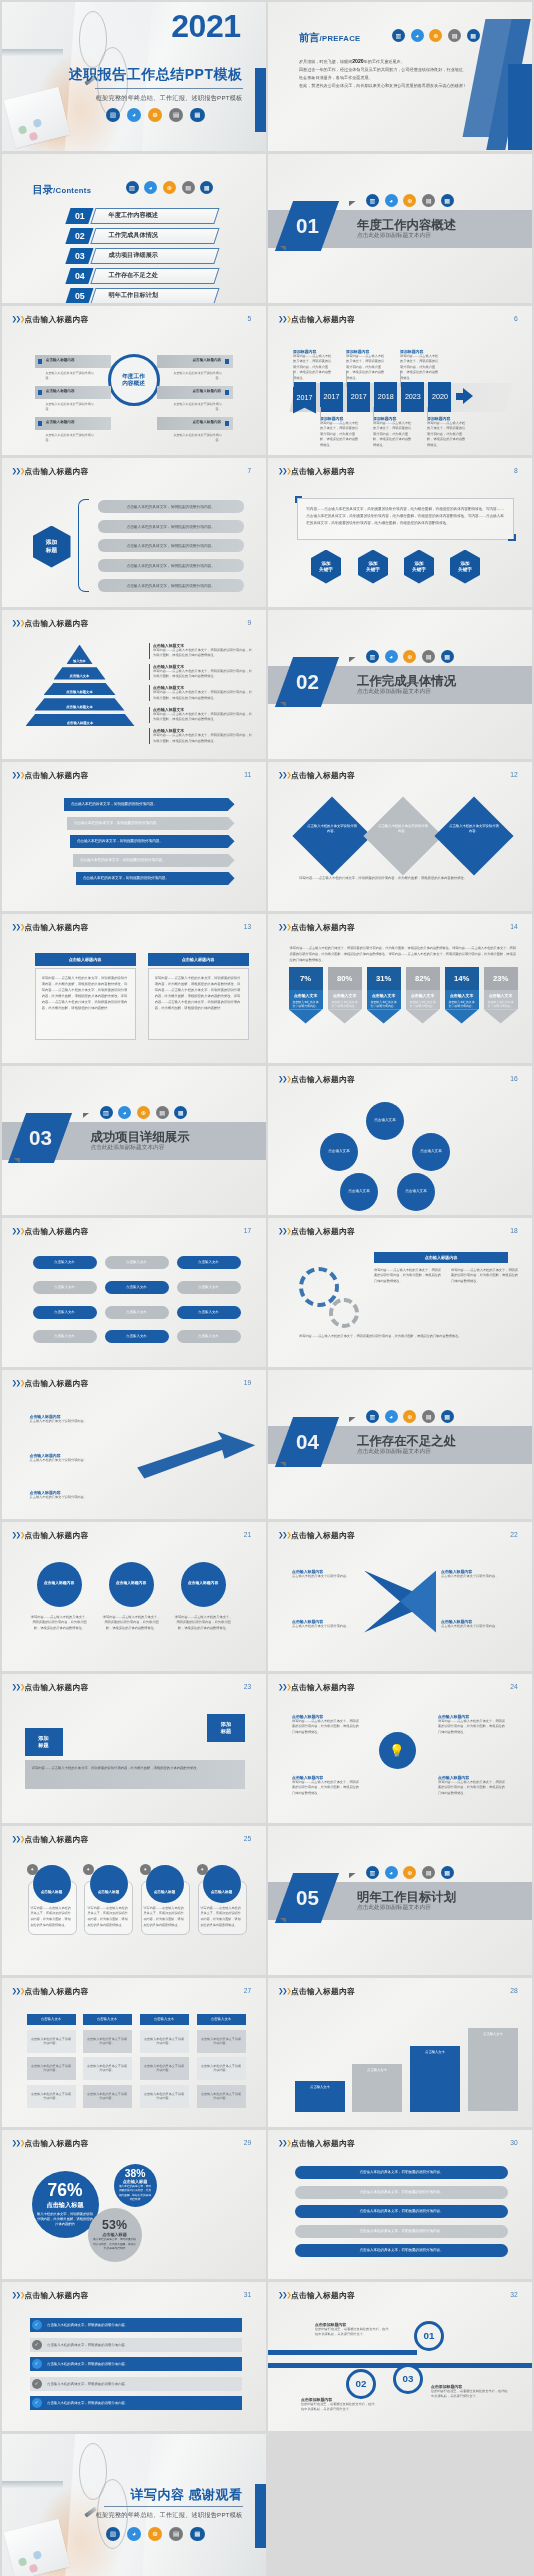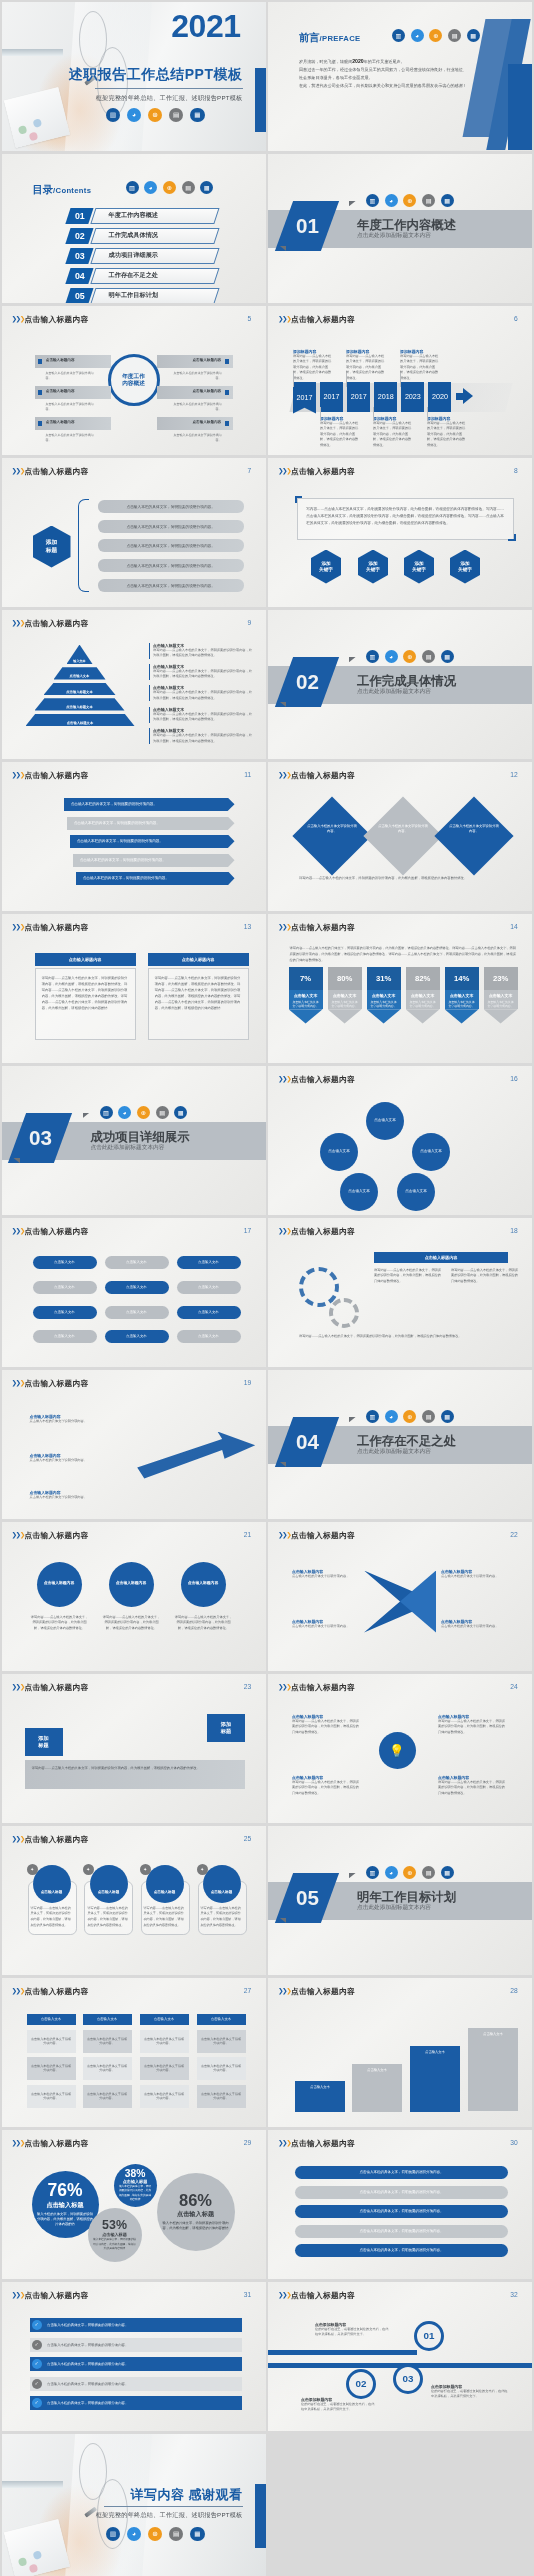--- a/index.html
+++ b/index.html
@@ -836,25 +836,20 @@
       <div class="pc" style="left:112px;top:34px;width:43px;height:43px;background:#1a5ca5;color:#fff;padding:5.2px">
      <div class="n" style="font-size:10.3px">38%</div>
      <div class="t" style="font-size:4.1px">点击输入标题</div>
      <div class="d" style="font-size:2.7px;margin-top:1.5px">输入本栏的具体文字，简明扼要的说明分项内容，此为概念图解，请根据您的具体内容酌情</div>
       </div>
       <div class="pc" style="left:86px;top:78px;width:54px;height:54px;background:#b9bec3;color:#3b4045;padding:5.2px">
      <div class="n" style="font-size:12.4px">53%</div>
      <div class="t" style="font-size:4.1px">点击输入标题</div>
      <div class="d" style="font-size:2.7px;margin-top:1.5px">输入本栏的具体文字，简明扼要的说明分项内容，此为概念图解，请根据您的具体内容酌情</div>
       </div>
-      <div class="pc" style="left:155px;top:43px;width:78px;height:78px;background:#b9bec3;color:#3b4045;padding:5.2px">
-     <div class="n" style="font-size:16.5px">86%</div>
-     <div class="t" style="font-size:6.2px">点击输入标题</div>
-     <div class="d" style="font-size:3.3px;margin-top:1.5px">输入本栏的具体文字，简明扼要的说明分项内容，此为概念图解，请根据您的具体内容酌情</div>
-      </div>
     </div>
     <div class="slide">
       <div class="hdr">
     <span class="chev"><i>❯</i><i>❯</i><i>❯</i></span>
     <span class="ht">点击输入标题内容</span>
     <span class="pg">30</span>
     <span class="rule"></span></div>
       <div style="position:absolute;left:27px;top:36px;right:24px;height:13.4px;border-radius:6.7px;background:#1a5ca5;color:#fff;font-size:3.5px;display:flex;align-items:center;justify-content:center">点击输入本栏的具体文字，简明扼要的说明分项内容。</div>
       <div style="position:absolute;left:27px;top:56px;right:24px;height:13.4px;border-radius:6.7px;background:#c2c7cb;color:#fff;font-size:3.5px;display:flex;align-items:center;justify-content:center">点击输入本栏的具体文字，简明扼要的说明分项内容。</div>
       <div style="position:absolute;left:27px;top:75px;right:24px;height:13.4px;border-radius:6.7px;background:#1a5ca5;color:#fff;font-size:3.5px;display:flex;align-items:center;justify-content:center">点击输入本栏的具体文字，简明扼要的说明分项内容。</div>

